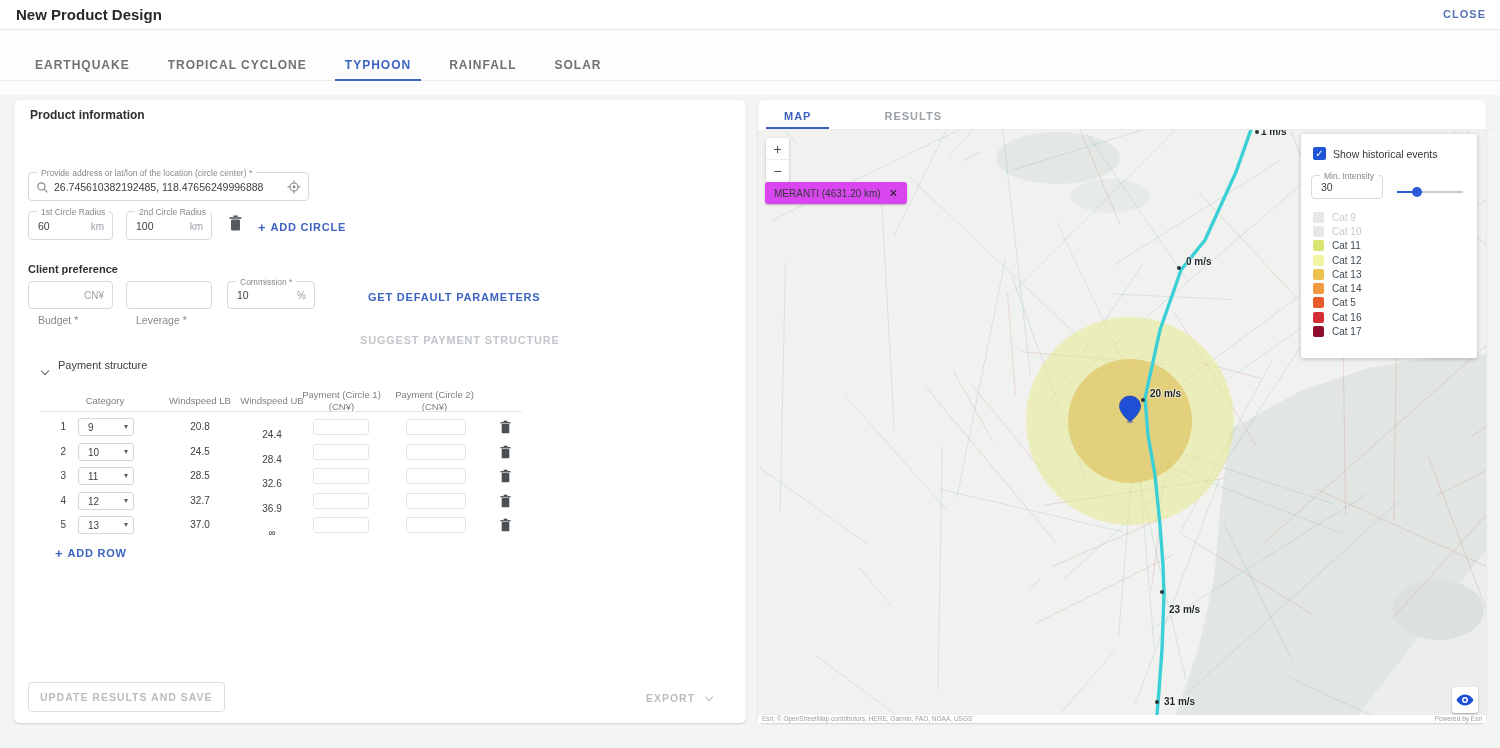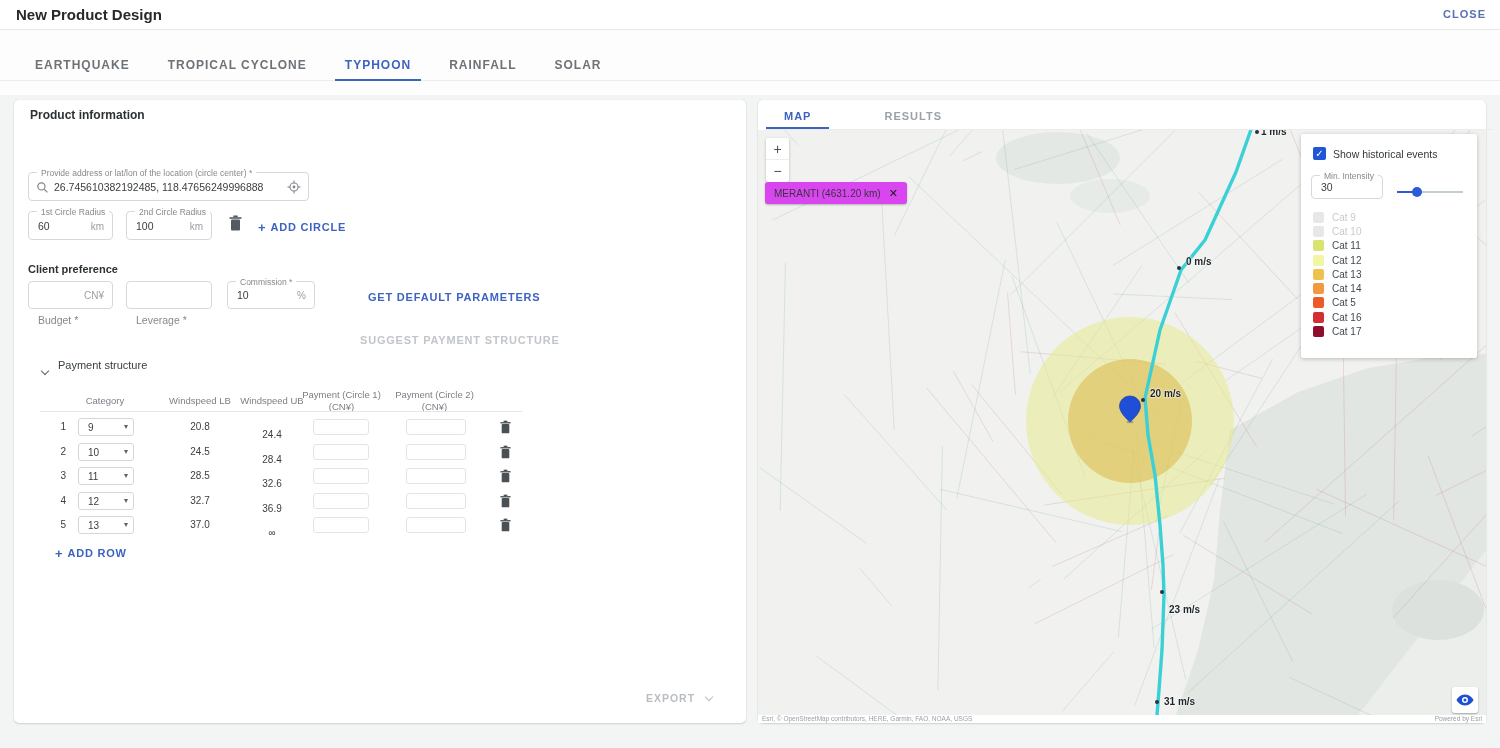--- a/index.html
+++ b/index.html
@@ -289,20 +289,21 @@
         <span class="pr-trash"><svg width="11" height="14" viewBox="0 0 13 16">
             <rect x="2" y="4.5" width="9" height="11" rx="1" fill="#4a5054"></rect>
             <rect x="0.5" y="2.2" width="12" height="1.6" fill="#4a5054"></rect>
             <rect x="4.3" y="0.5" width="4.4" height="1.6" fill="#4a5054"></rect>
           </svg></span>
       </div>
     </div>
 
   <div class="txtbtn" style="left:41px; top:446px;"><span class="plus">+</span><span>ADD ROW</span></div>
 
+  <div class="outbtn" style="left:14px; bottom:11px;">UPDATE RESULTS AND SAVE</div>
   <div style="position:absolute; right:34px; bottom:19px; font-size:10.5px; font-weight:700; letter-spacing:1px; color:#b9bdc1; cursor:pointer;">
     <span>EXPORT</span>
     <span class="chev" style="border-color:#b9bdc1; margin-left:7px; vertical-align:2px;"></span>
   </div>
 </div>
 
 <div class="card" id="right-card">
   <div class="mtabs">
       <div class="mtab active">MAP</div>
       <div class="mtab">RESULTS</div>

